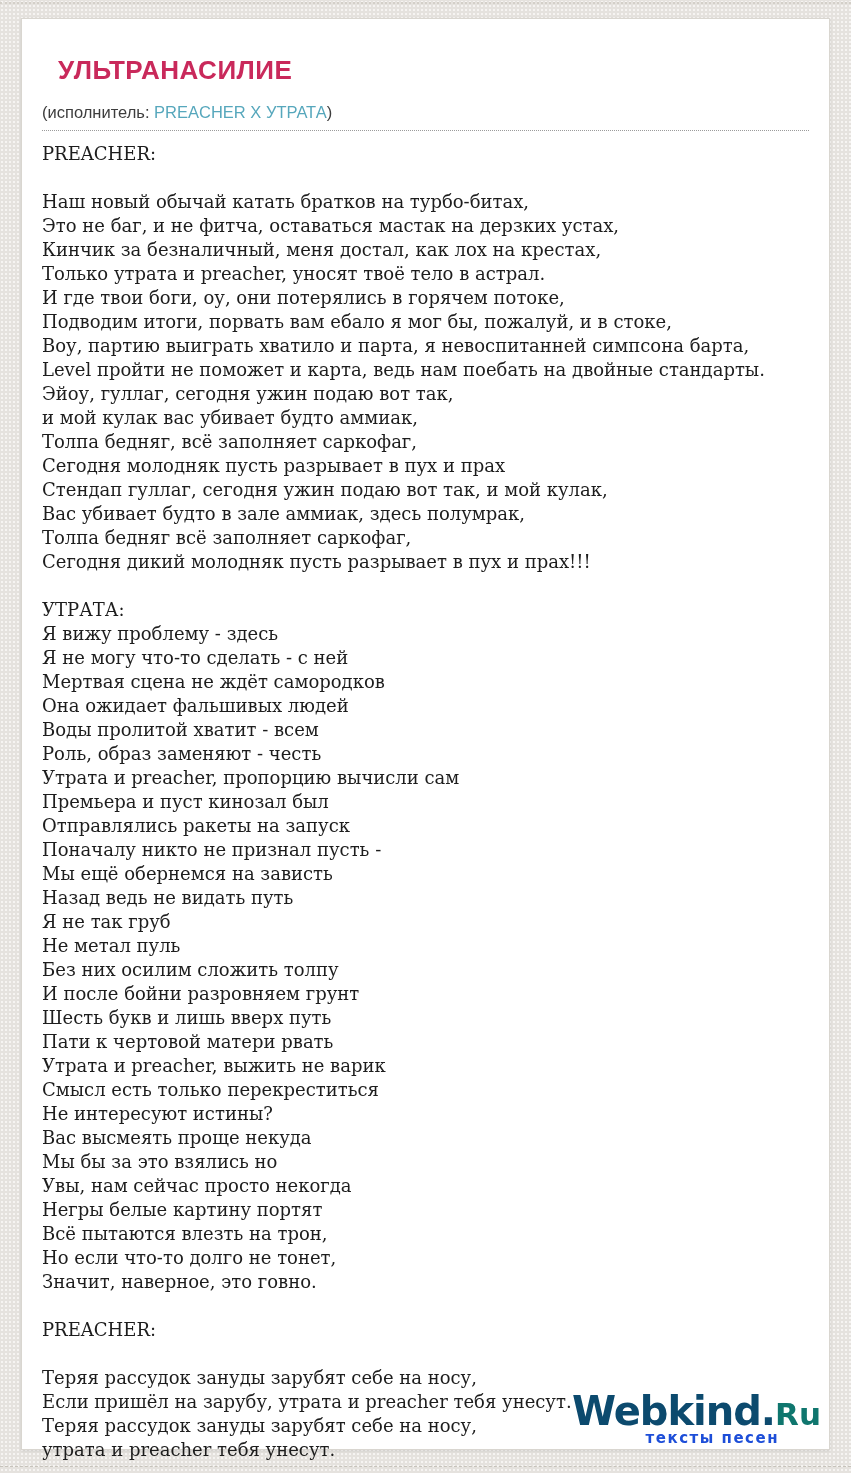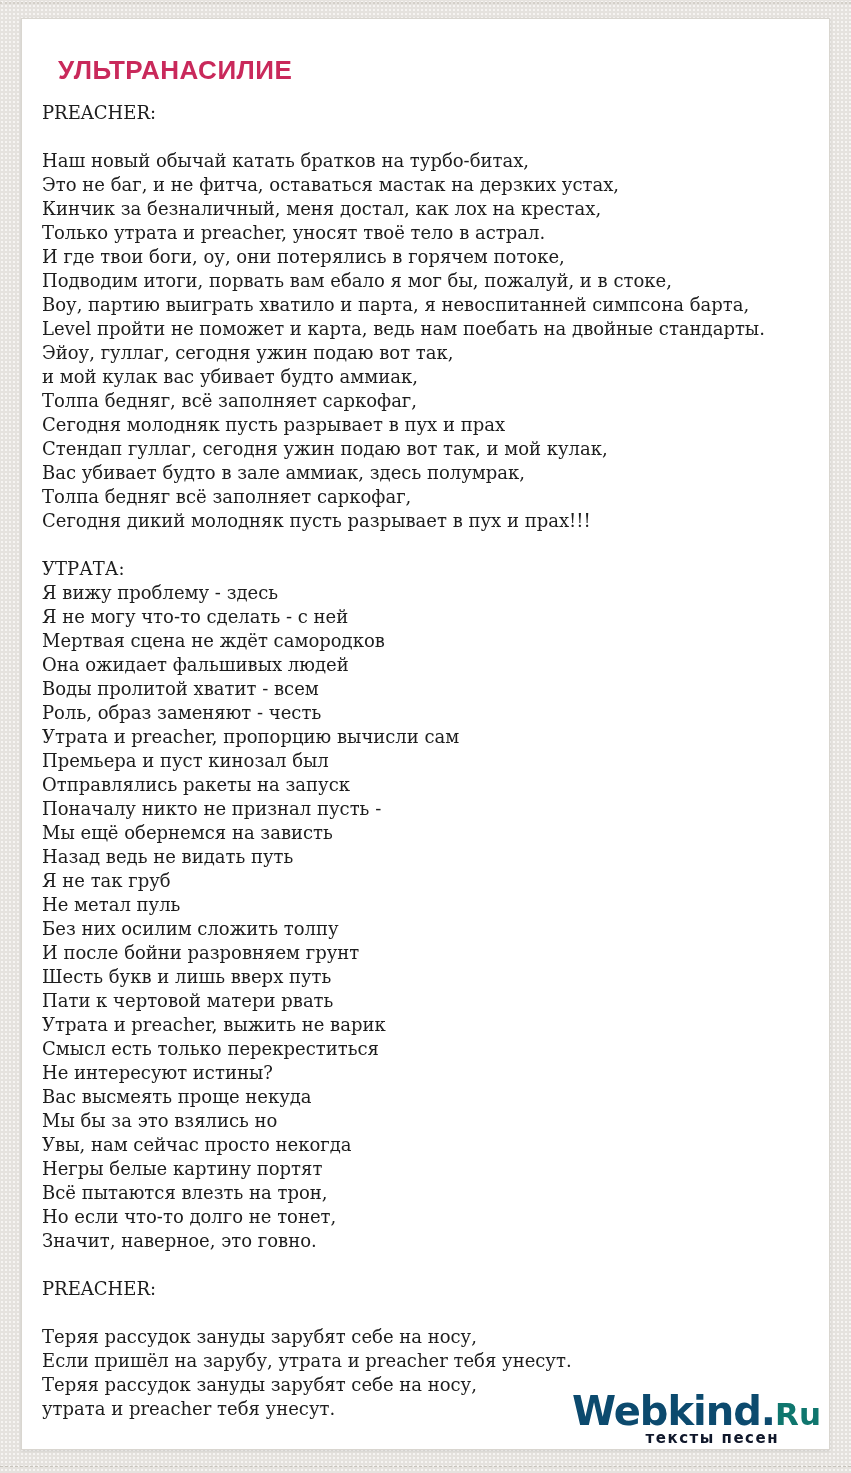--- a/index.html
+++ b/index.html
@@ -85,32 +85,33 @@
     color: #0c4a6e;
   }
   .logo-tld {
     font-size: 31px;
     color: #0f766e;
   }
   .logo-tagline {
     font-size: 15px;
     line-height: 15px;
     letter-spacing: 1.5px;
-    color: #0f172a;
+    color: #1d4ed8;
     margin: -6px 42px 0 0;
   }
 </style>
 </head>
 <body>
 
 <div class="edge-dash top"></div>
 
 <div class="card">
   <h1 class="song-title">УЛЬТРАНАСИЛИЕ</h1>
 
+  <div class="artist-line"><span>(исполнитель: </span><a class="artist-link">PREACHER X УТРАТА</a><span>)</span></div>
 
   <div class="lyrics">PREACHER:
 
 Наш новый обычай катать братков на турбо-битах,
 Это не баг, и не фитча, оставаться мастак на дерзких устах,
 Кинчик за безналичный, меня достал, как лох на крестах,
 Только утрата и preacher, уносят твоё тело в астрал.
 И где твои боги, оу, они потерялись в горячем потоке,
 Подводим итоги, порвать вам ебало я мог бы, пожалуй, и в стоке,
 Воу, партию выиграть хватило и парта, я невоспитанней симпсона барта,

